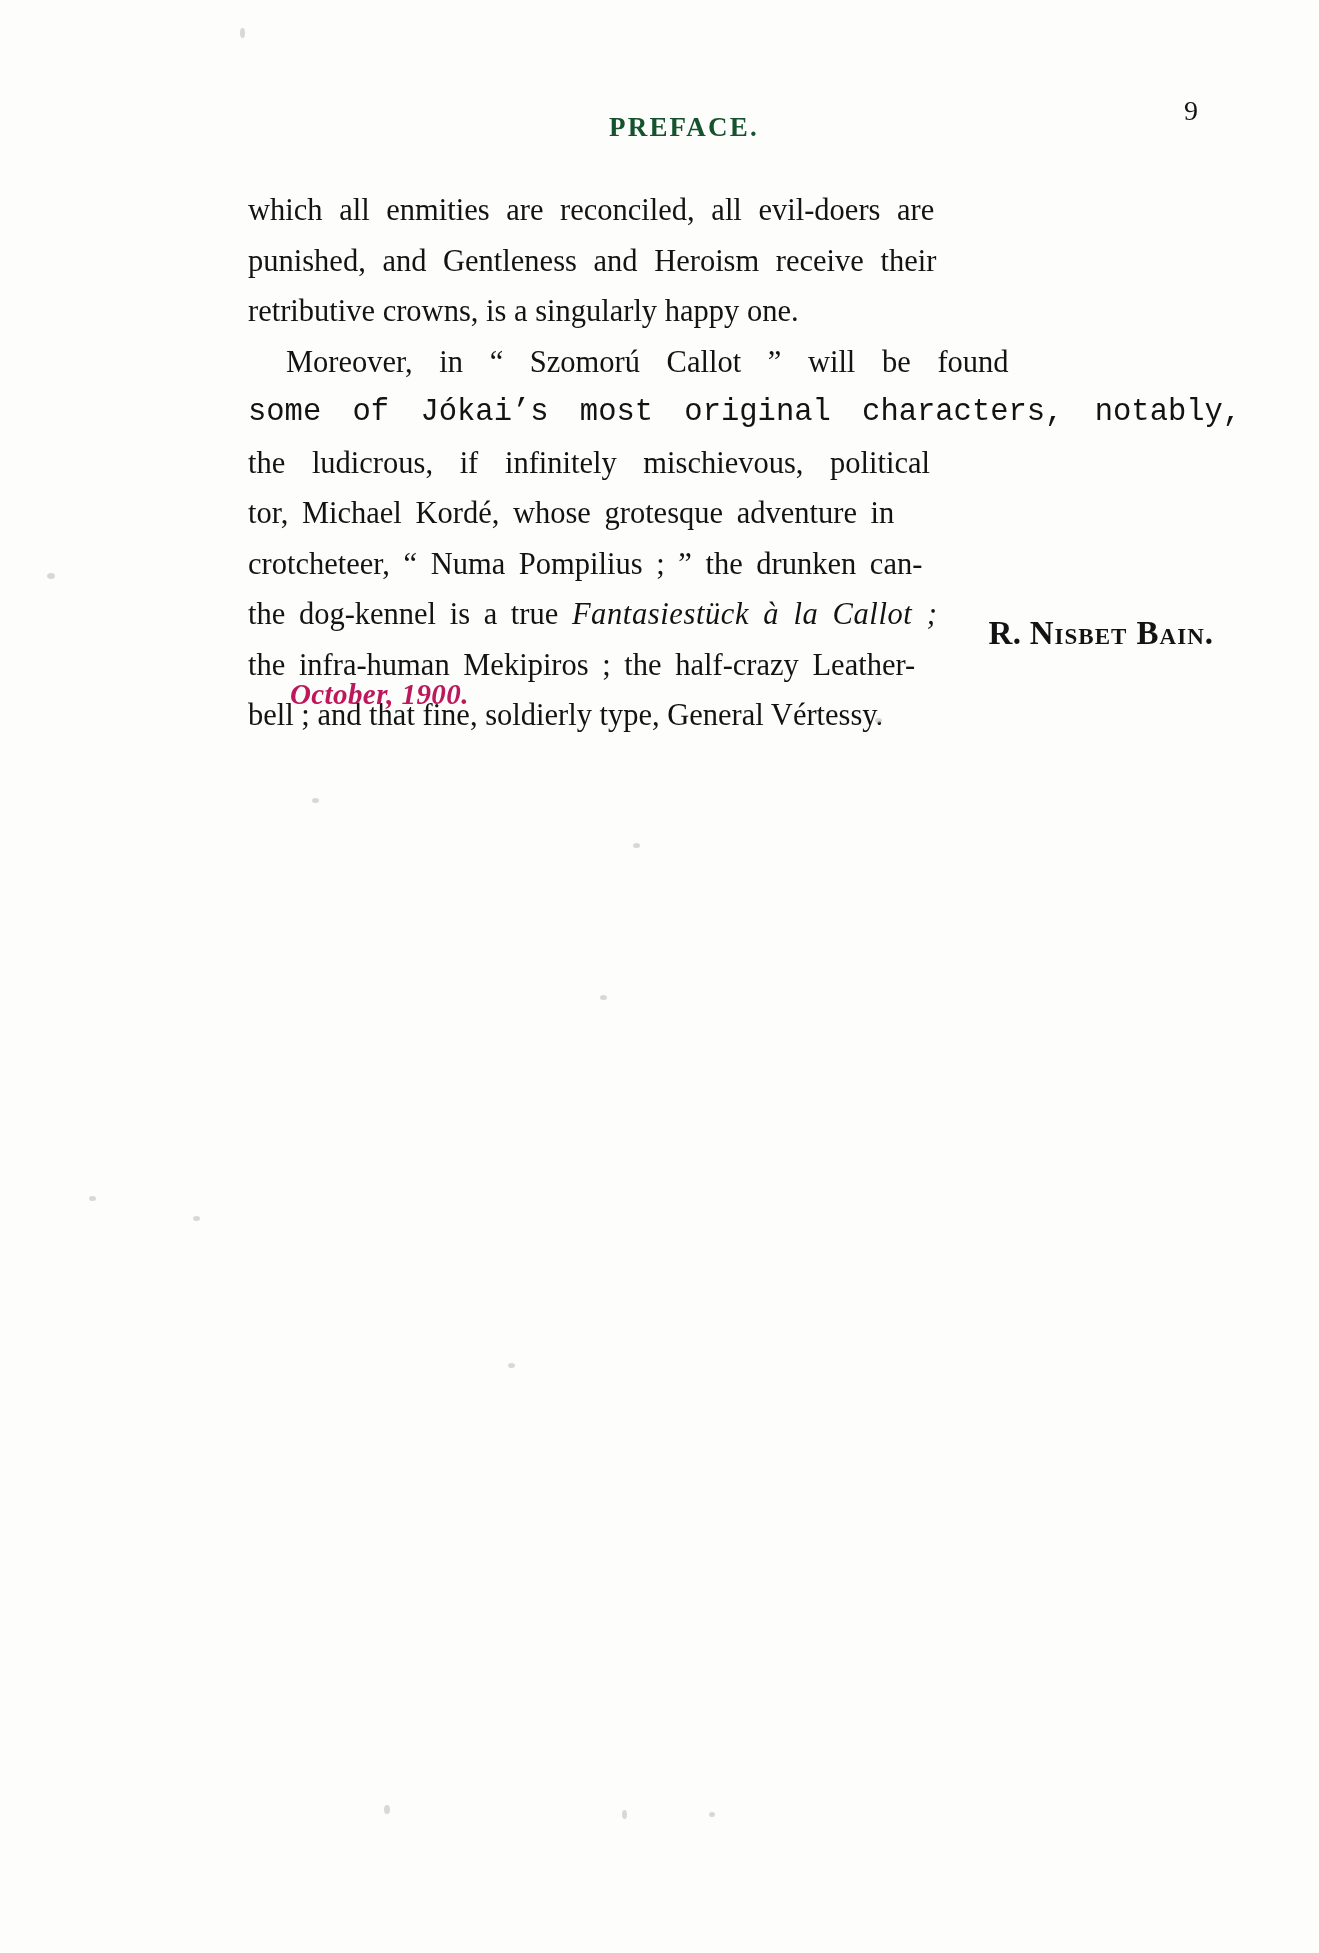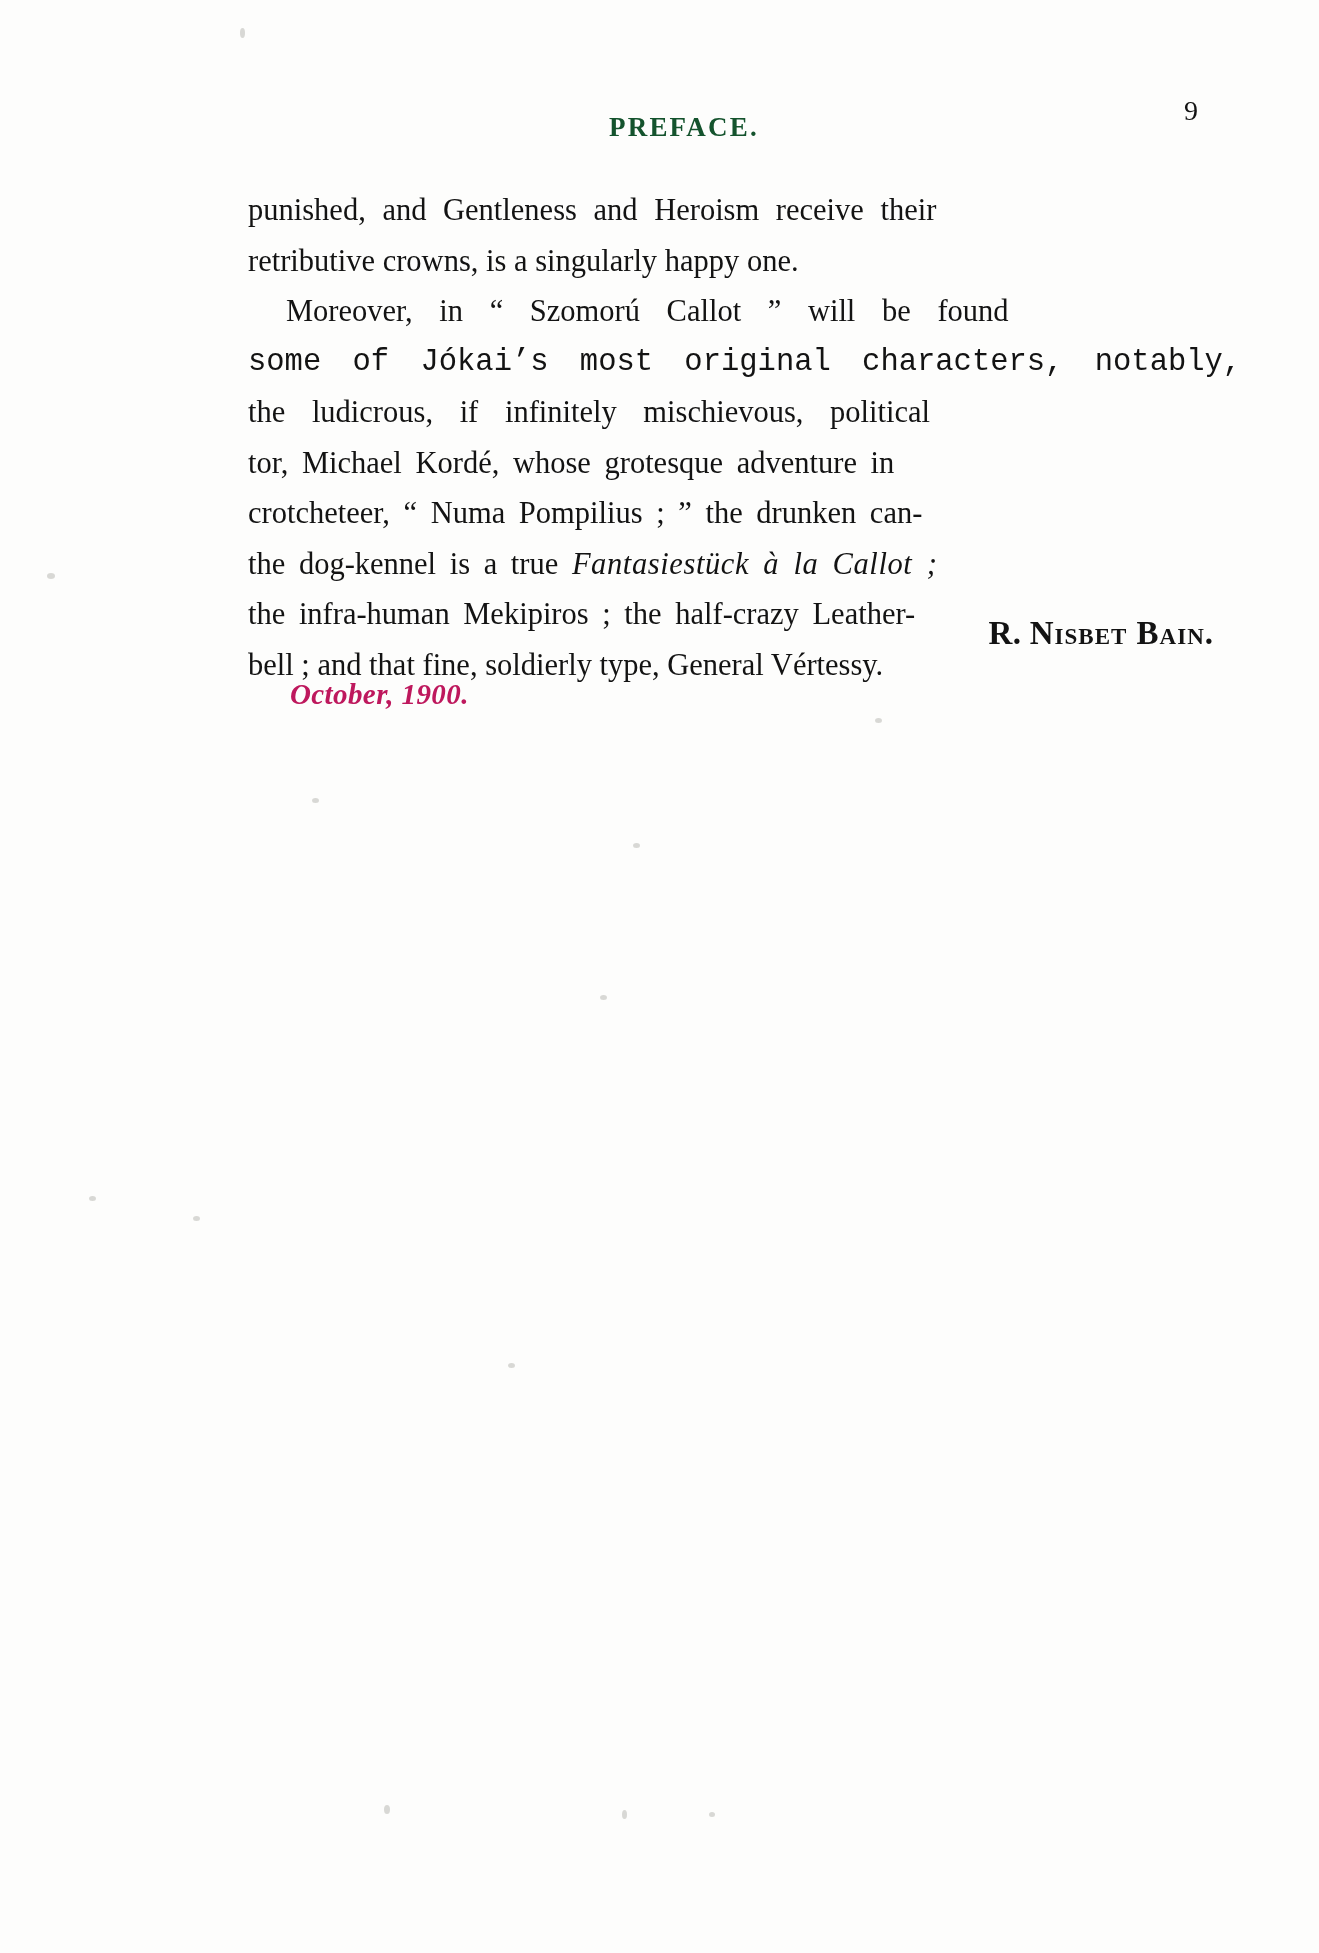--- a/index.html
+++ b/index.html
@@ -129,20 +129,21 @@
 <div class="page">
 
   <div class="running-head">
     <div class="head-title">PREFACE.</div>
     <div class="head-folio">9</div>
   </div>
 
   <div class="textblock">
 
     <p class="para">
+      <span class="ln wide4">which all enmities are reconciled, all evil-doers are</span>
       <span class="ln wide4">punished, and Gentleness and Heroism receive their</span>
       <span class="ln">retributive crowns, is a singularly happy one.</span>
     </p>
 
     <p class="para">
       <span class="ln wide3"><span class="indent"></span><span>Moreover, in “ Szomorú Callot ” will be found</span></span>
       <span class="ln wide2">some of Jókai’s most original characters, notably,</span>
       <span class="ln wide3">the ludicrous, if infinitely mischievous, political</span>
       <span class="ln wide1">tor, Michael Kordé, whose grotesque adventure in</span>
       <span class="ln wide1">crotcheteer, “ Numa Pompilius ; ” the drunken can-</span>

